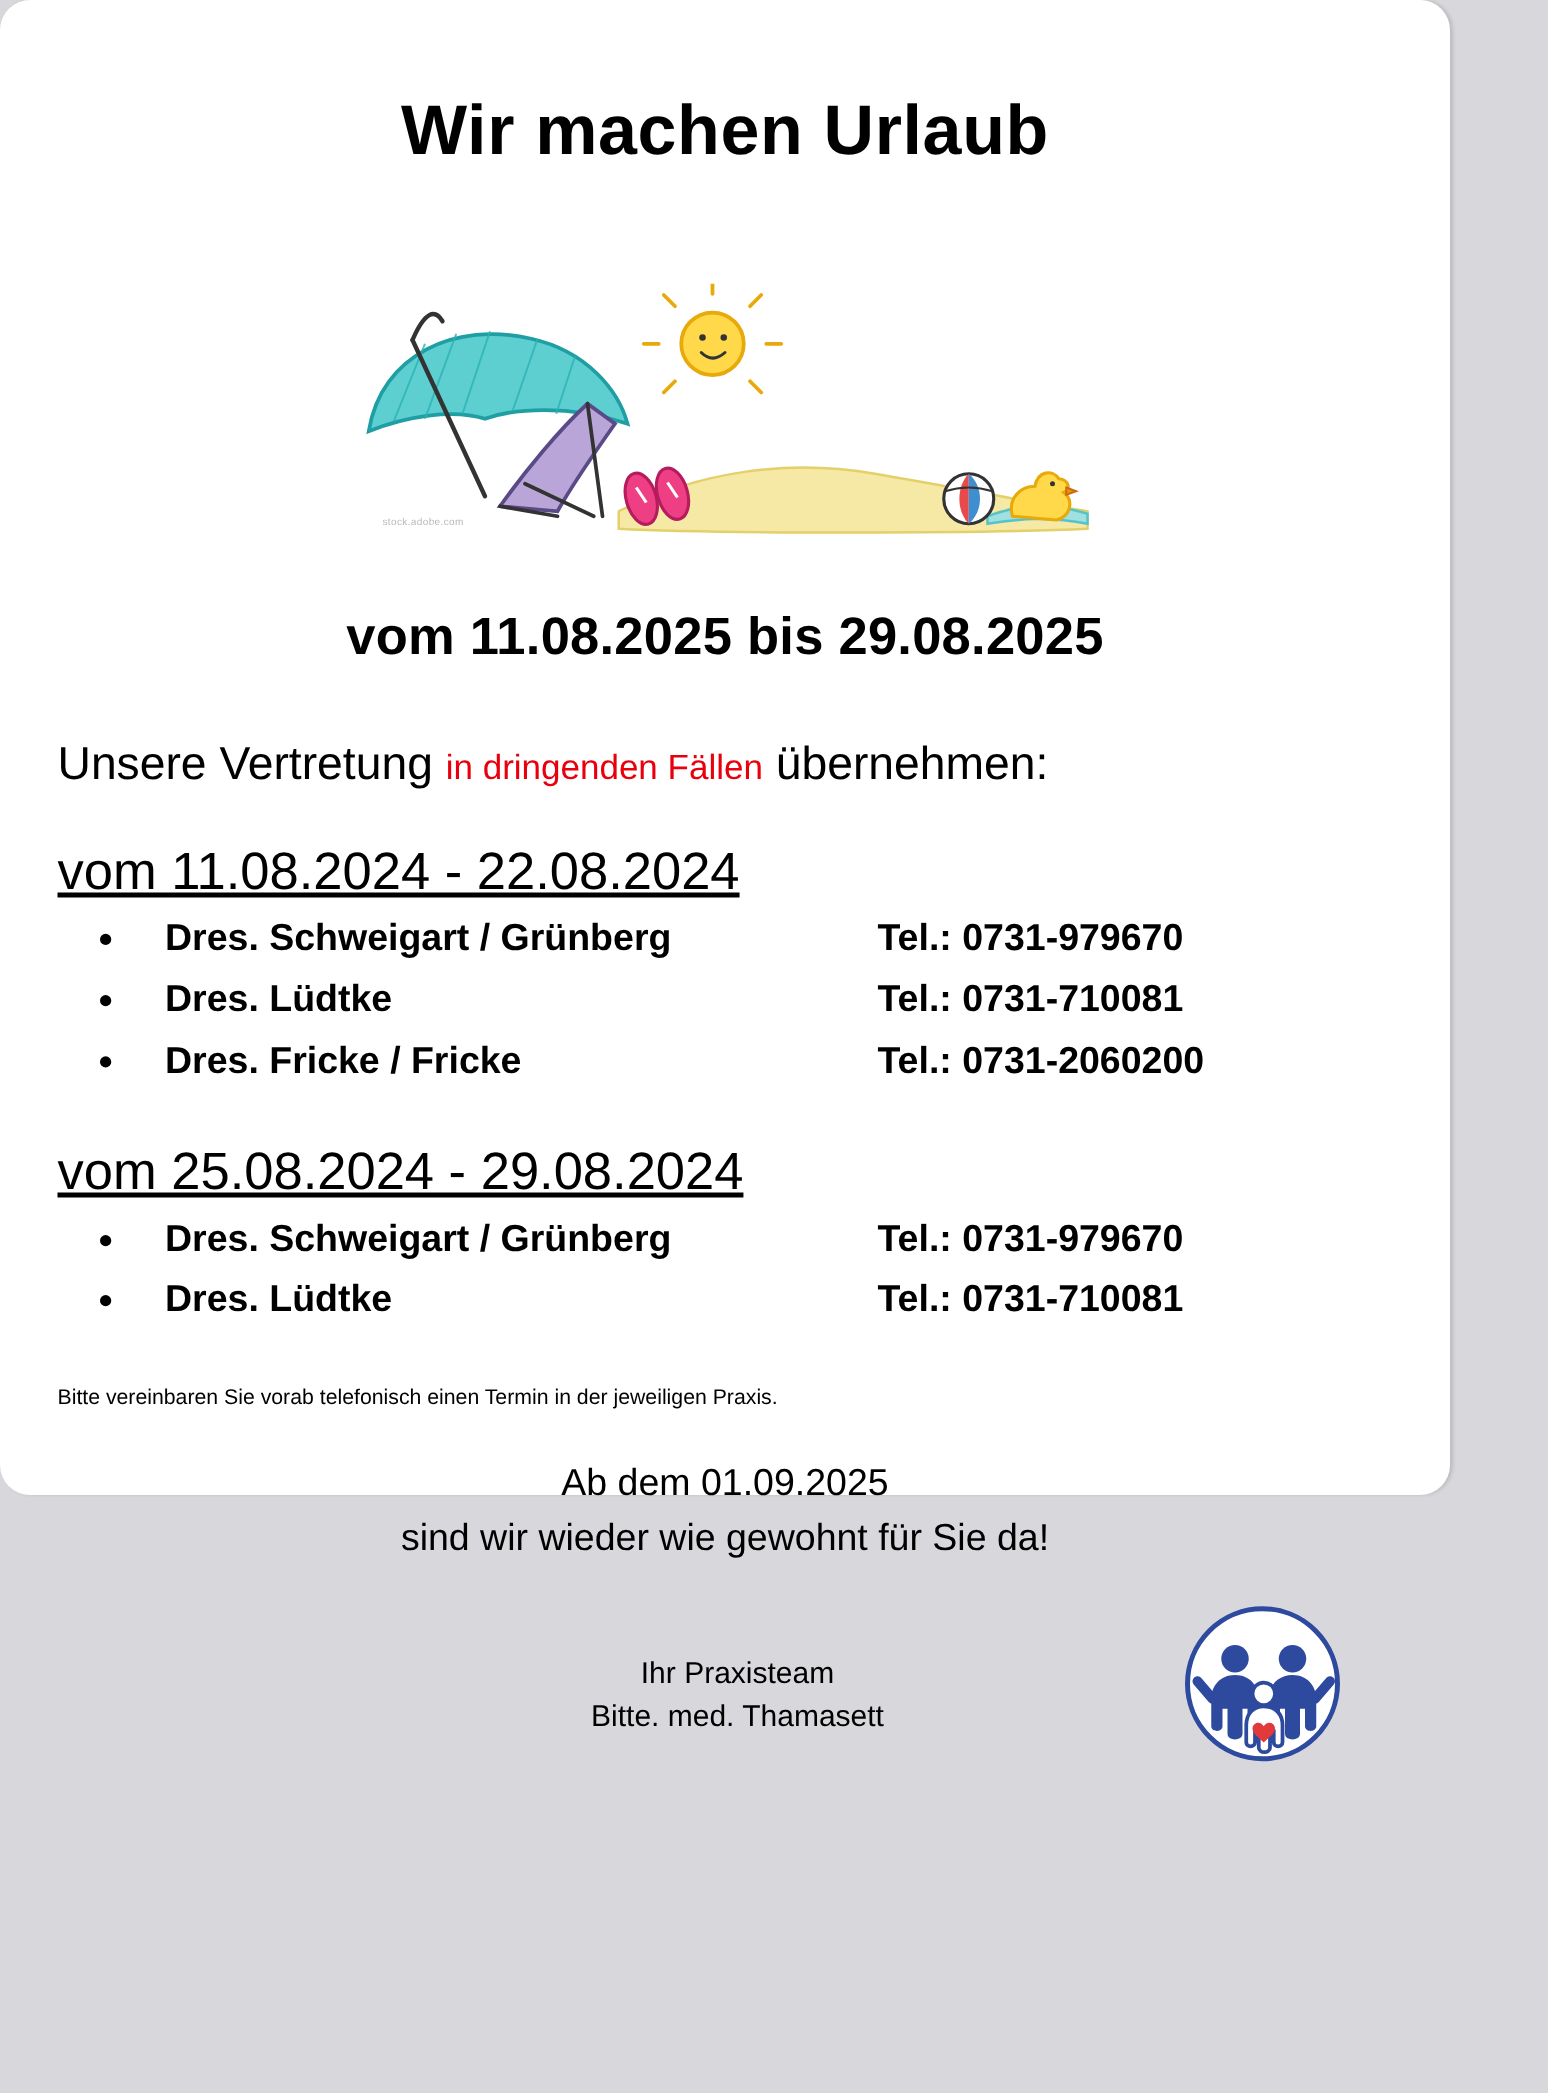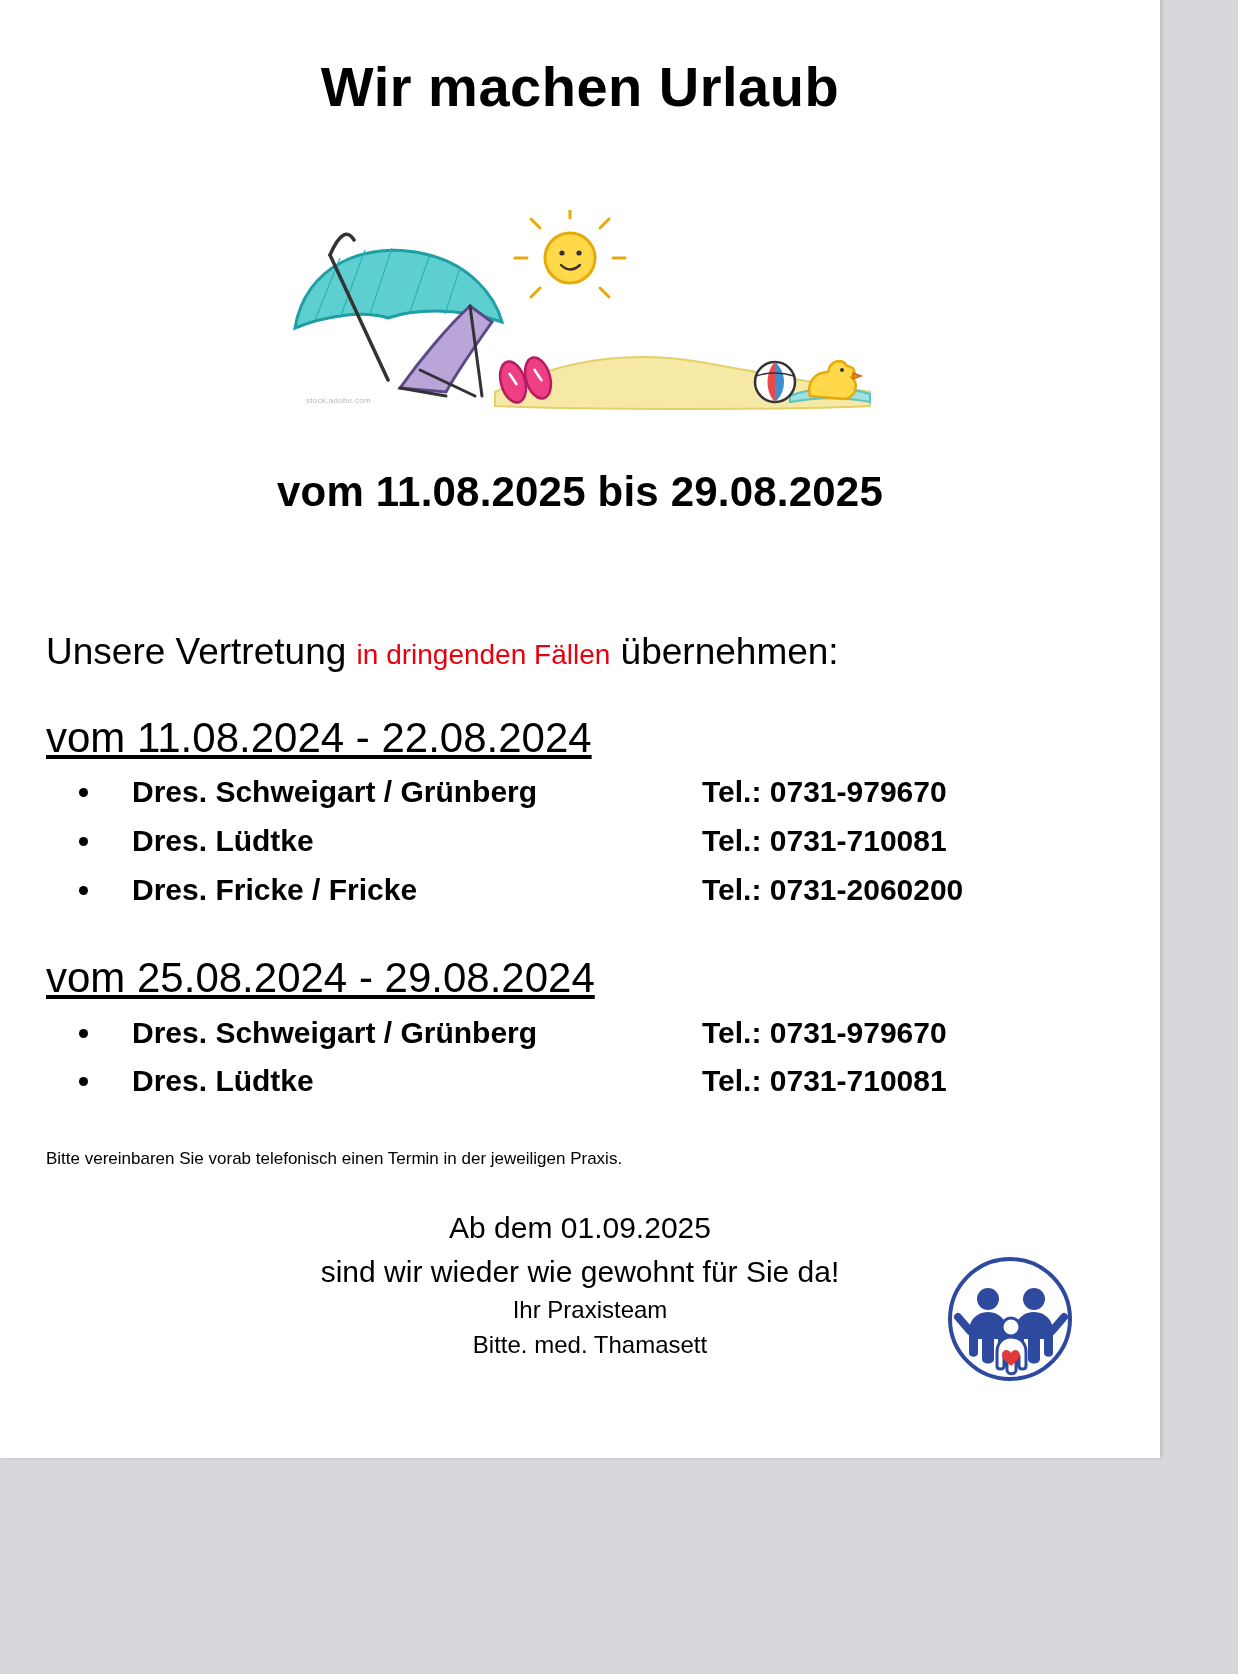--- a/index.html
+++ b/index.html
@@ -10,25 +10,26 @@
   body {
     width: 1238px;
     height: 1674px;
     font-family: "Liberation Sans", sans-serif;
     color: #000;
     overflow: hidden;
   }
   .page {
     position: relative;
     width: 1160px;
-    height: 1458px;
+    height: 1196px;
     background: #ffffff;
     box-sizing: border-box;
-    padding: 0 46px;
+    padding: 17px 46px;
     box-shadow: 2px 0 3px rgba(0,0,0,0.12);
+    border-radius: 24px;
   }
   .title {
     text-align: center;
     font-size: 56px;
     font-weight: bold;
     letter-spacing: 0.5px;
     margin: 0;
     padding-top: 56px;
     line-height: 1.1;
   }
@@ -50,21 +51,21 @@
     letter-spacing: 0.3px;
   }
   .daterange {
     text-align: center;
     font-size: 42px;
     font-weight: bold;
     margin-top: 28px;
     letter-spacing: 0.2px;
   }
   .intro {
-    margin-top: 114px;
+    margin-top: 56px;
     font-size: 37px;
     line-height: 1.2;
     white-space: nowrap;
   }
   .intro .urgent {
     color: #e8000d;
     font-size: 28px;
   }
   .period {
     margin-top: 38px;
@@ -97,20 +98,21 @@
     font-size: 17px;
     line-height: 1.3;
   }
   .backline {
     margin-top: 36px;
     text-align: center;
     font-size: 30px;
     line-height: 1.45;
   }
   .footer {
+    margin-top: 70px;
     display: flex;
     align-items: flex-end;
     justify-content: center;
     position: relative;
   }
   .signature {
     text-align: center;
     font-size: 24px;
     line-height: 1.45;
     margin-left: 20px;

